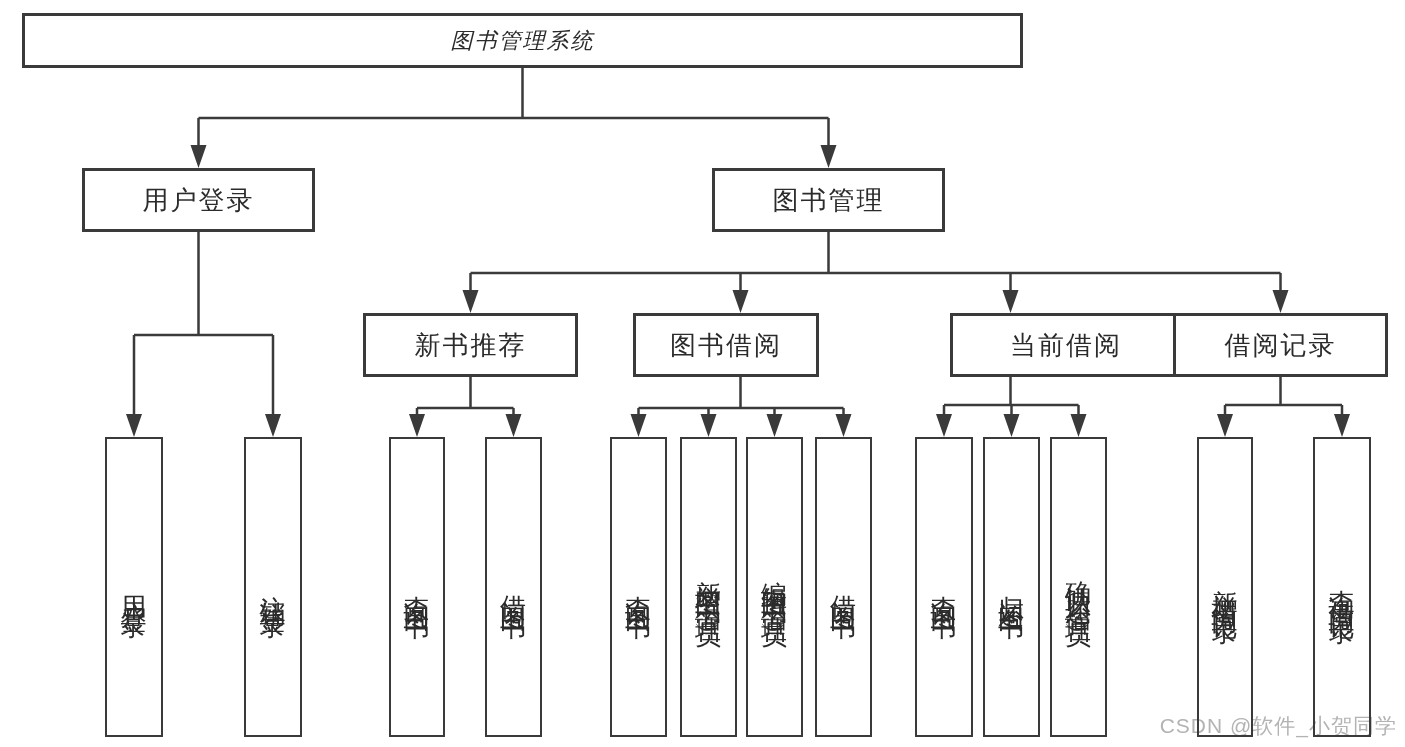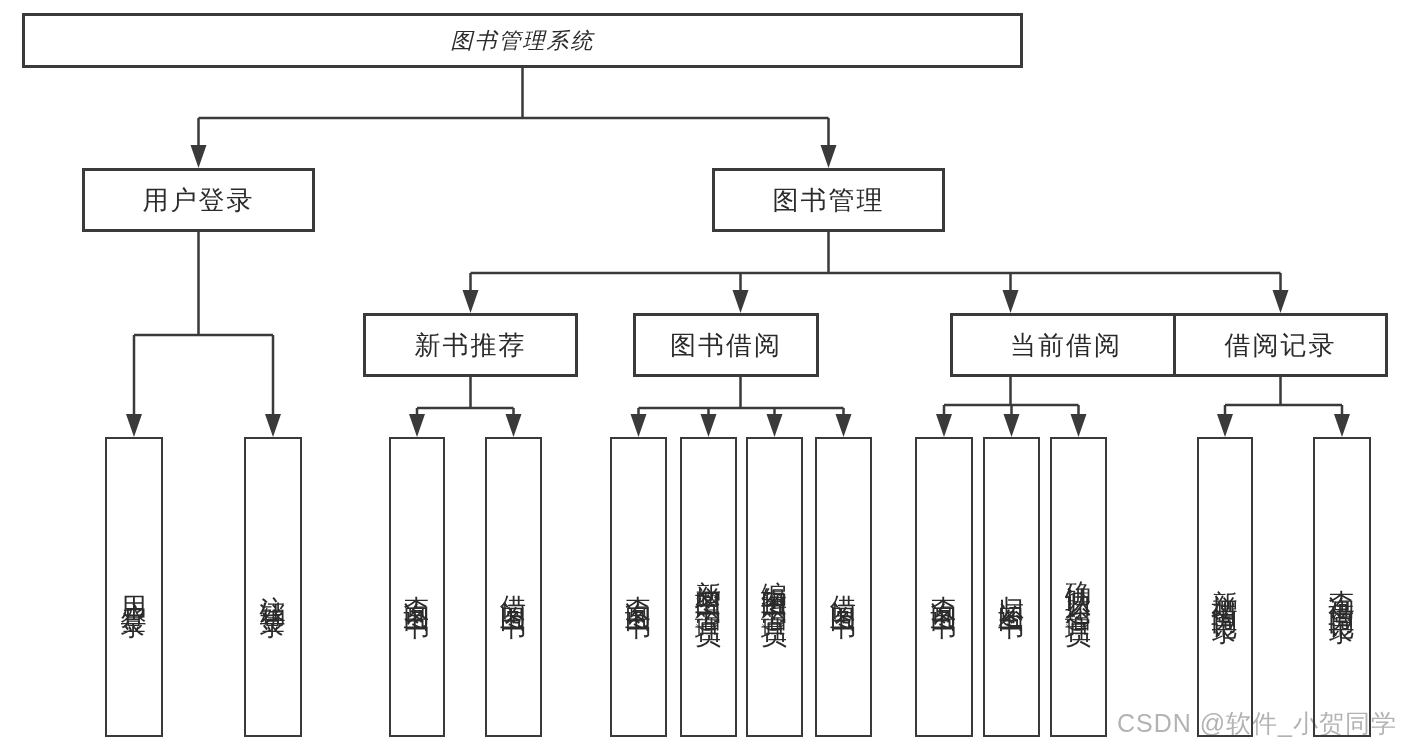--- a/index.html
+++ b/index.html
@@ -38,21 +38,21 @@
     text-orientation:mixed;
     font-size:26px;
     line-height:1;
     letter-spacing:6px;
     white-space:nowrap;
   }
   .watermark {
     position:absolute;
     right:8px; bottom:7px;
     z-index:1;
-    font-size:25px;
+    font-size:21px;
     letter-spacing:1px;
     color:#b3b3b3;
     white-space:nowrap;
   }
 </style>
 </head>
 <body>
 
 <div class="stage">
 

